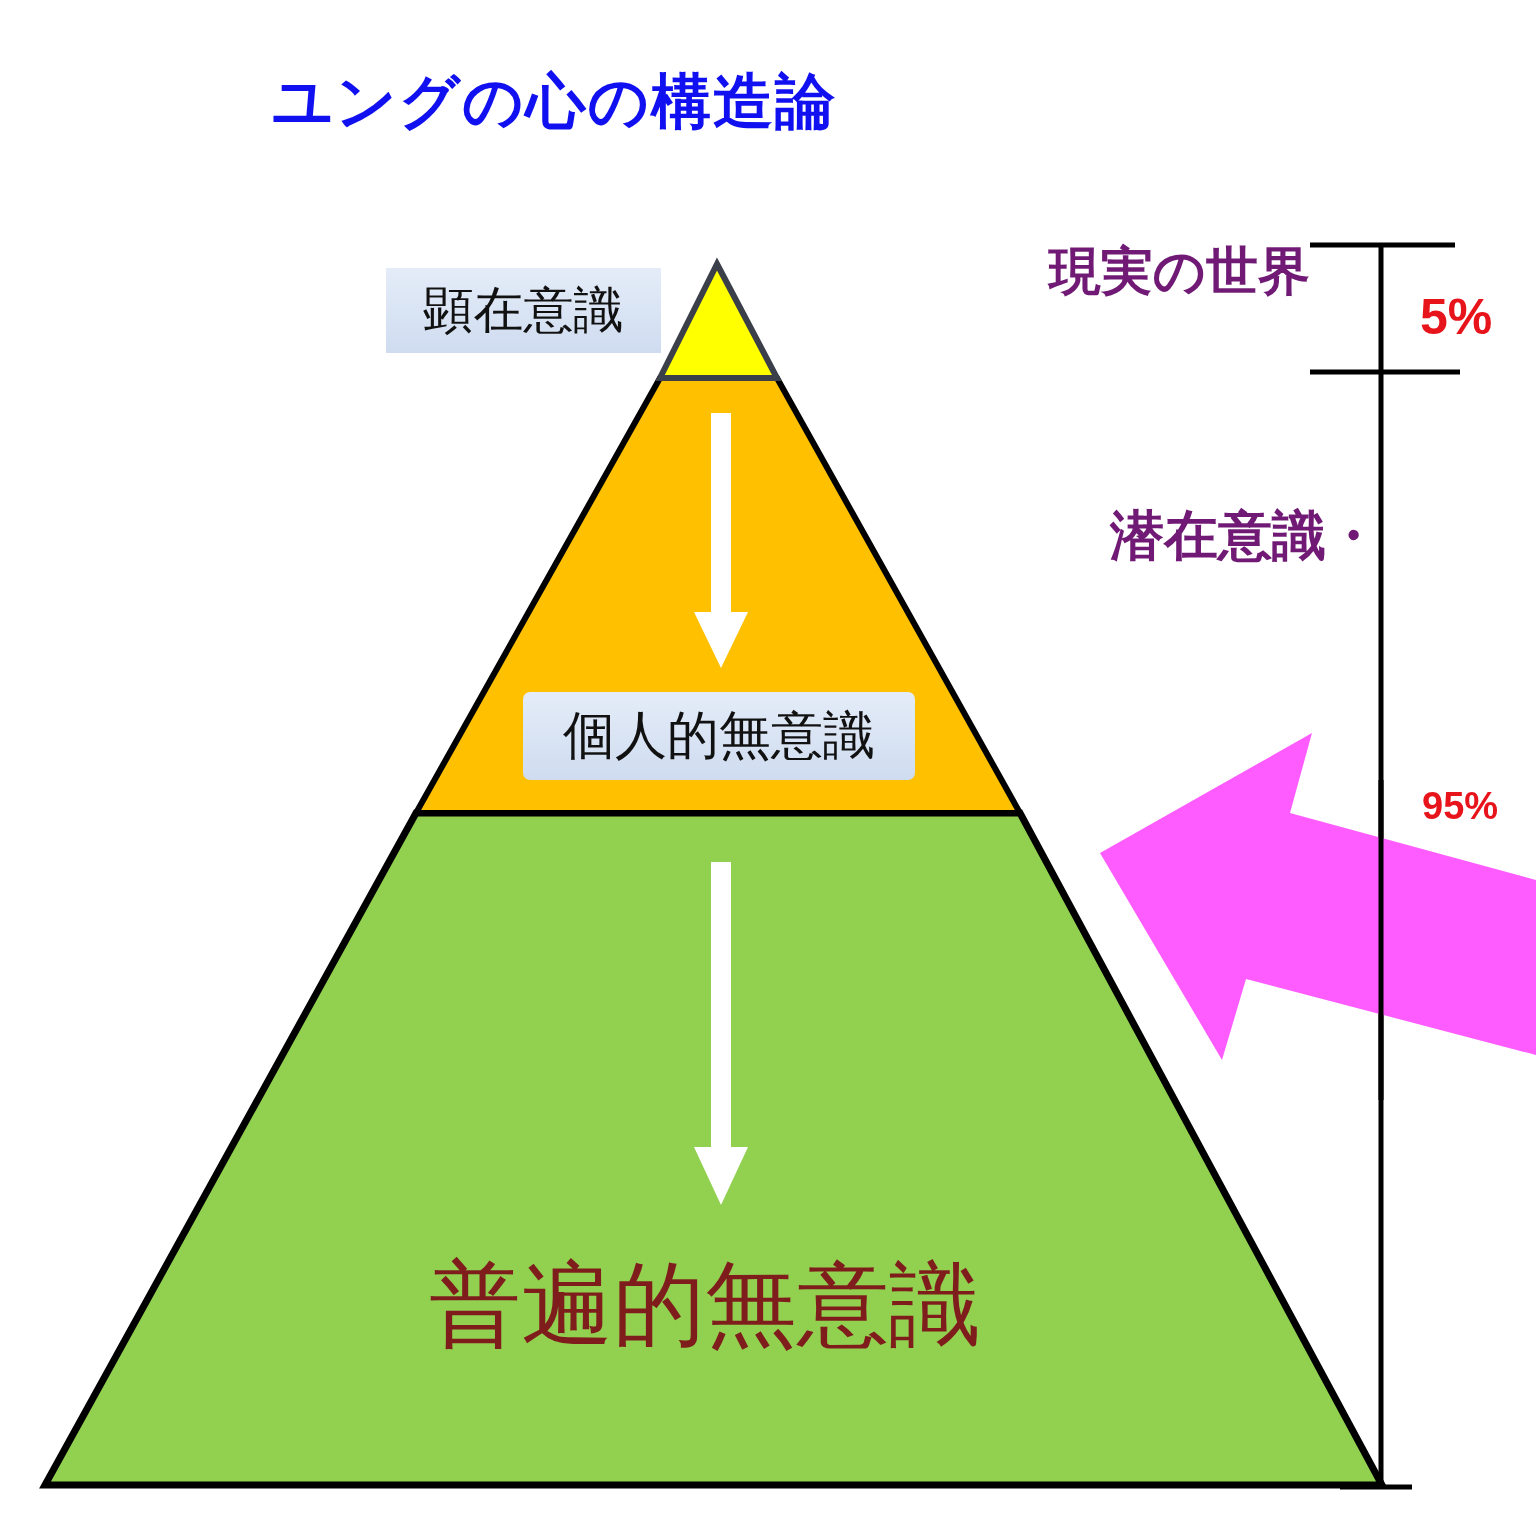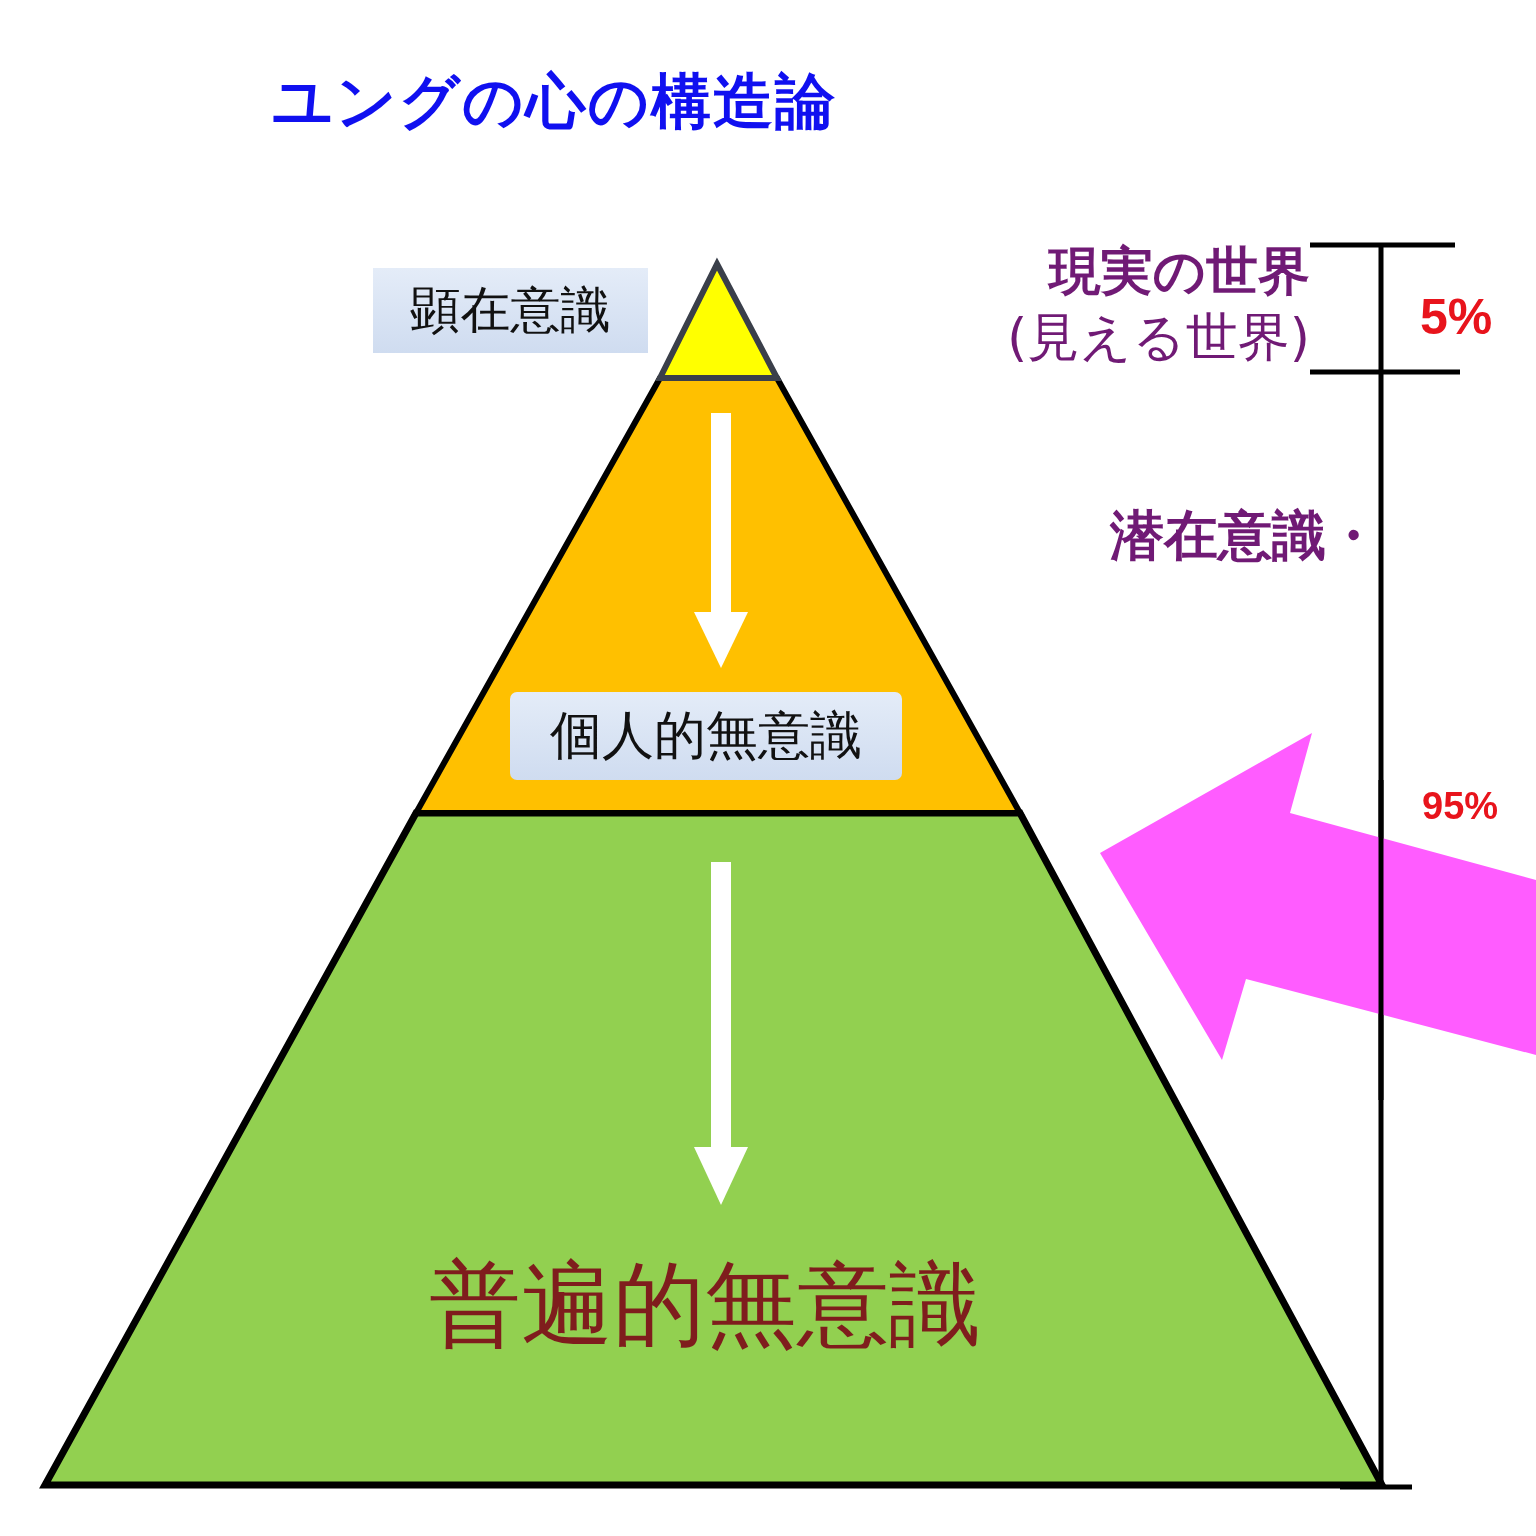--- a/index.html
+++ b/index.html
@@ -32,20 +32,21 @@
       top: 0;
     }
     .label-box {
       position: absolute;
       background: linear-gradient(180deg, #e4ecf8 0%, #cfdcf0 100%);
       color: #111111;
       display: flex;
       align-items: center;
       justify-content: center;
       white-space: nowrap;
+      margin-left: 13px;
     }
     .label-conscious {
       left: 373px;
       top: 268px;
       width: 275px;
       height: 85px;
       font-size: 50px;
     }
     .label-personal {
       left: 510px;
@@ -145,21 +146,20 @@
 
   <line x1="1381" y1="780" x2="1381" y2="1100" stroke="#000000" stroke-width="5"></line>
 </svg>
 
 <div class="label-box label-conscious">顕在意識</div>
 <div class="label-box label-personal">個人的無意識</div>
 <div class="label-collective">普遍的無意識</div>
 
 <div class="side-text real-world">
   <span class="line">現実の世界</span>
-  <span class="line paren">(見える世界)</span>
 </div>
 
 <div class="side-text mind-world">
   <span class="line">潜在意識・</span>
 </div>
 
 <div class="pct pct-5">5%</div>
 <div class="pct pct-95">95%</div>
 
 </body></html>

